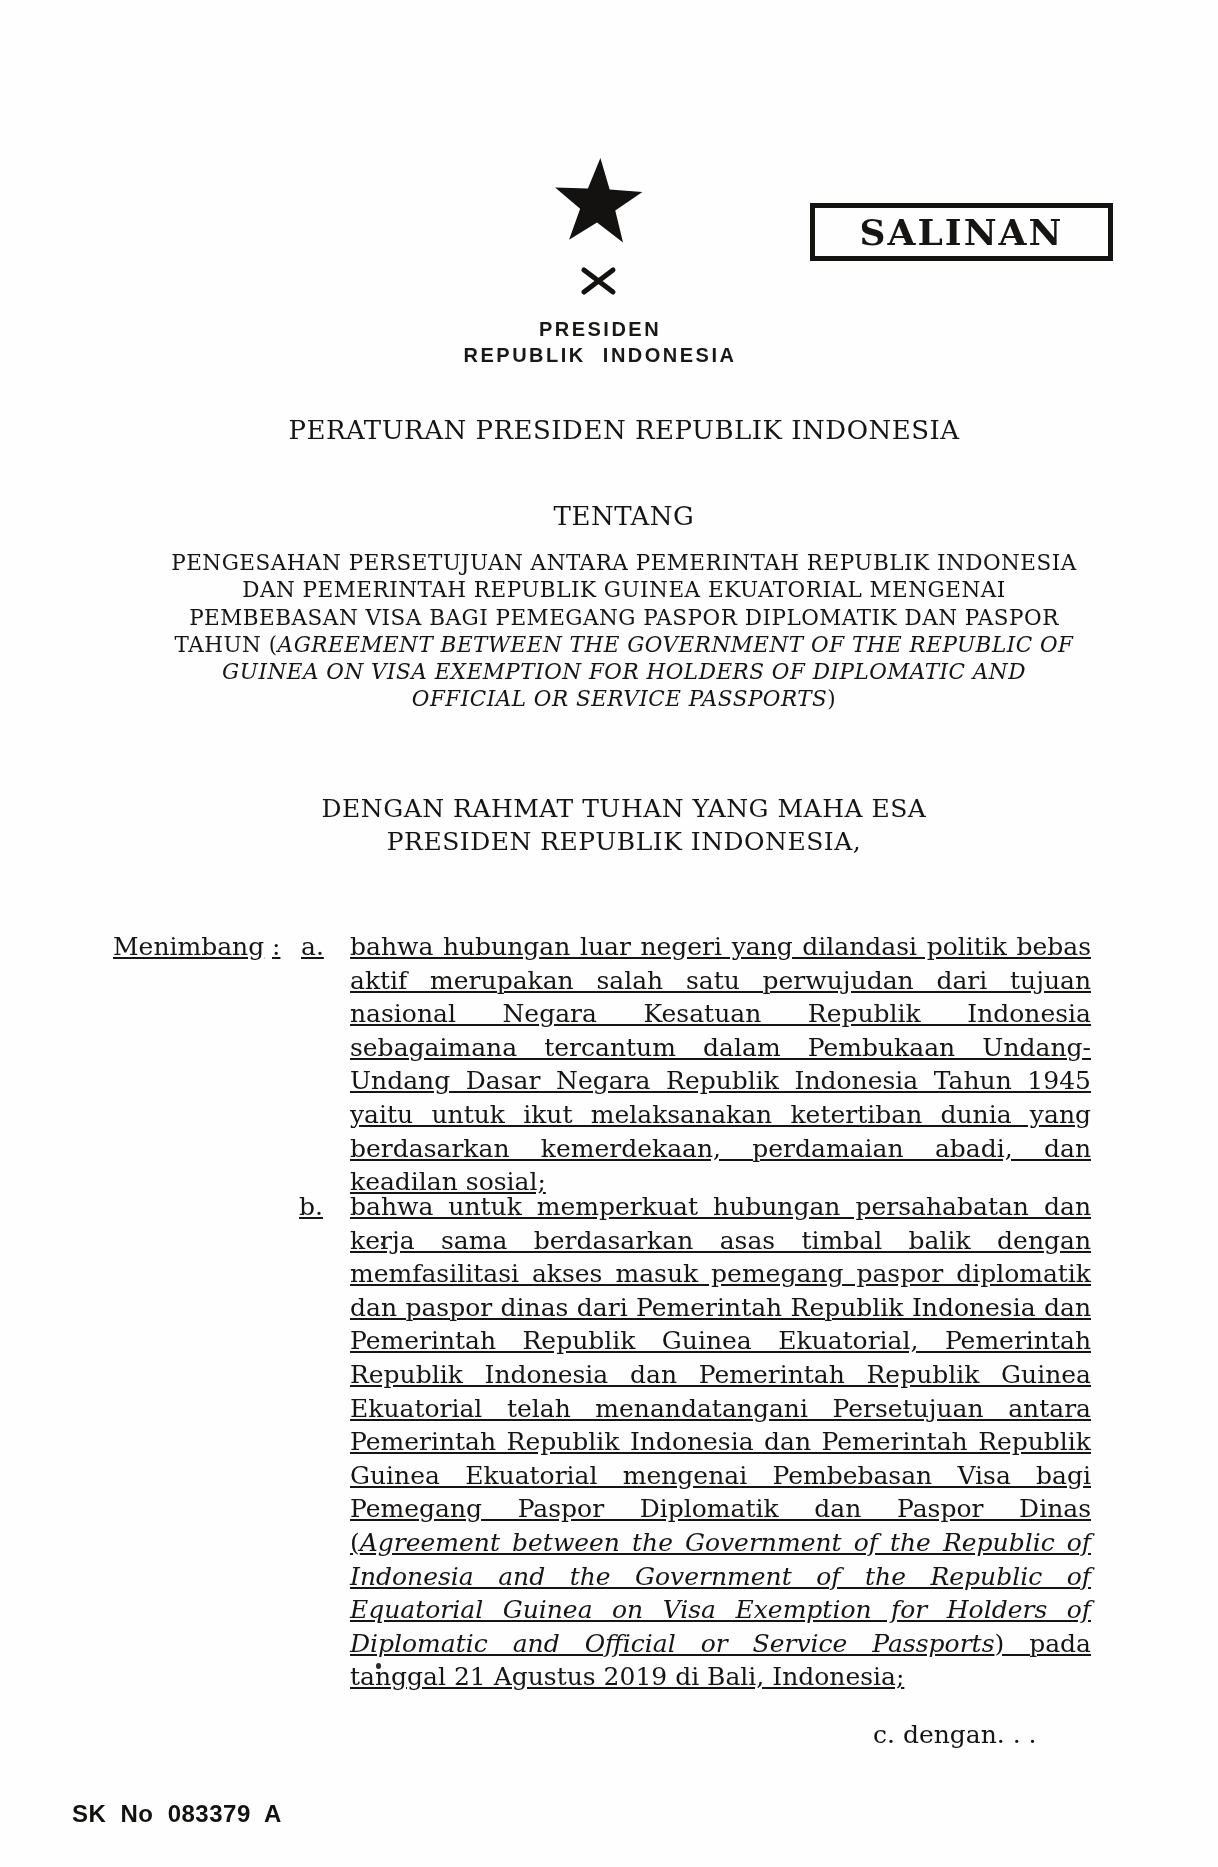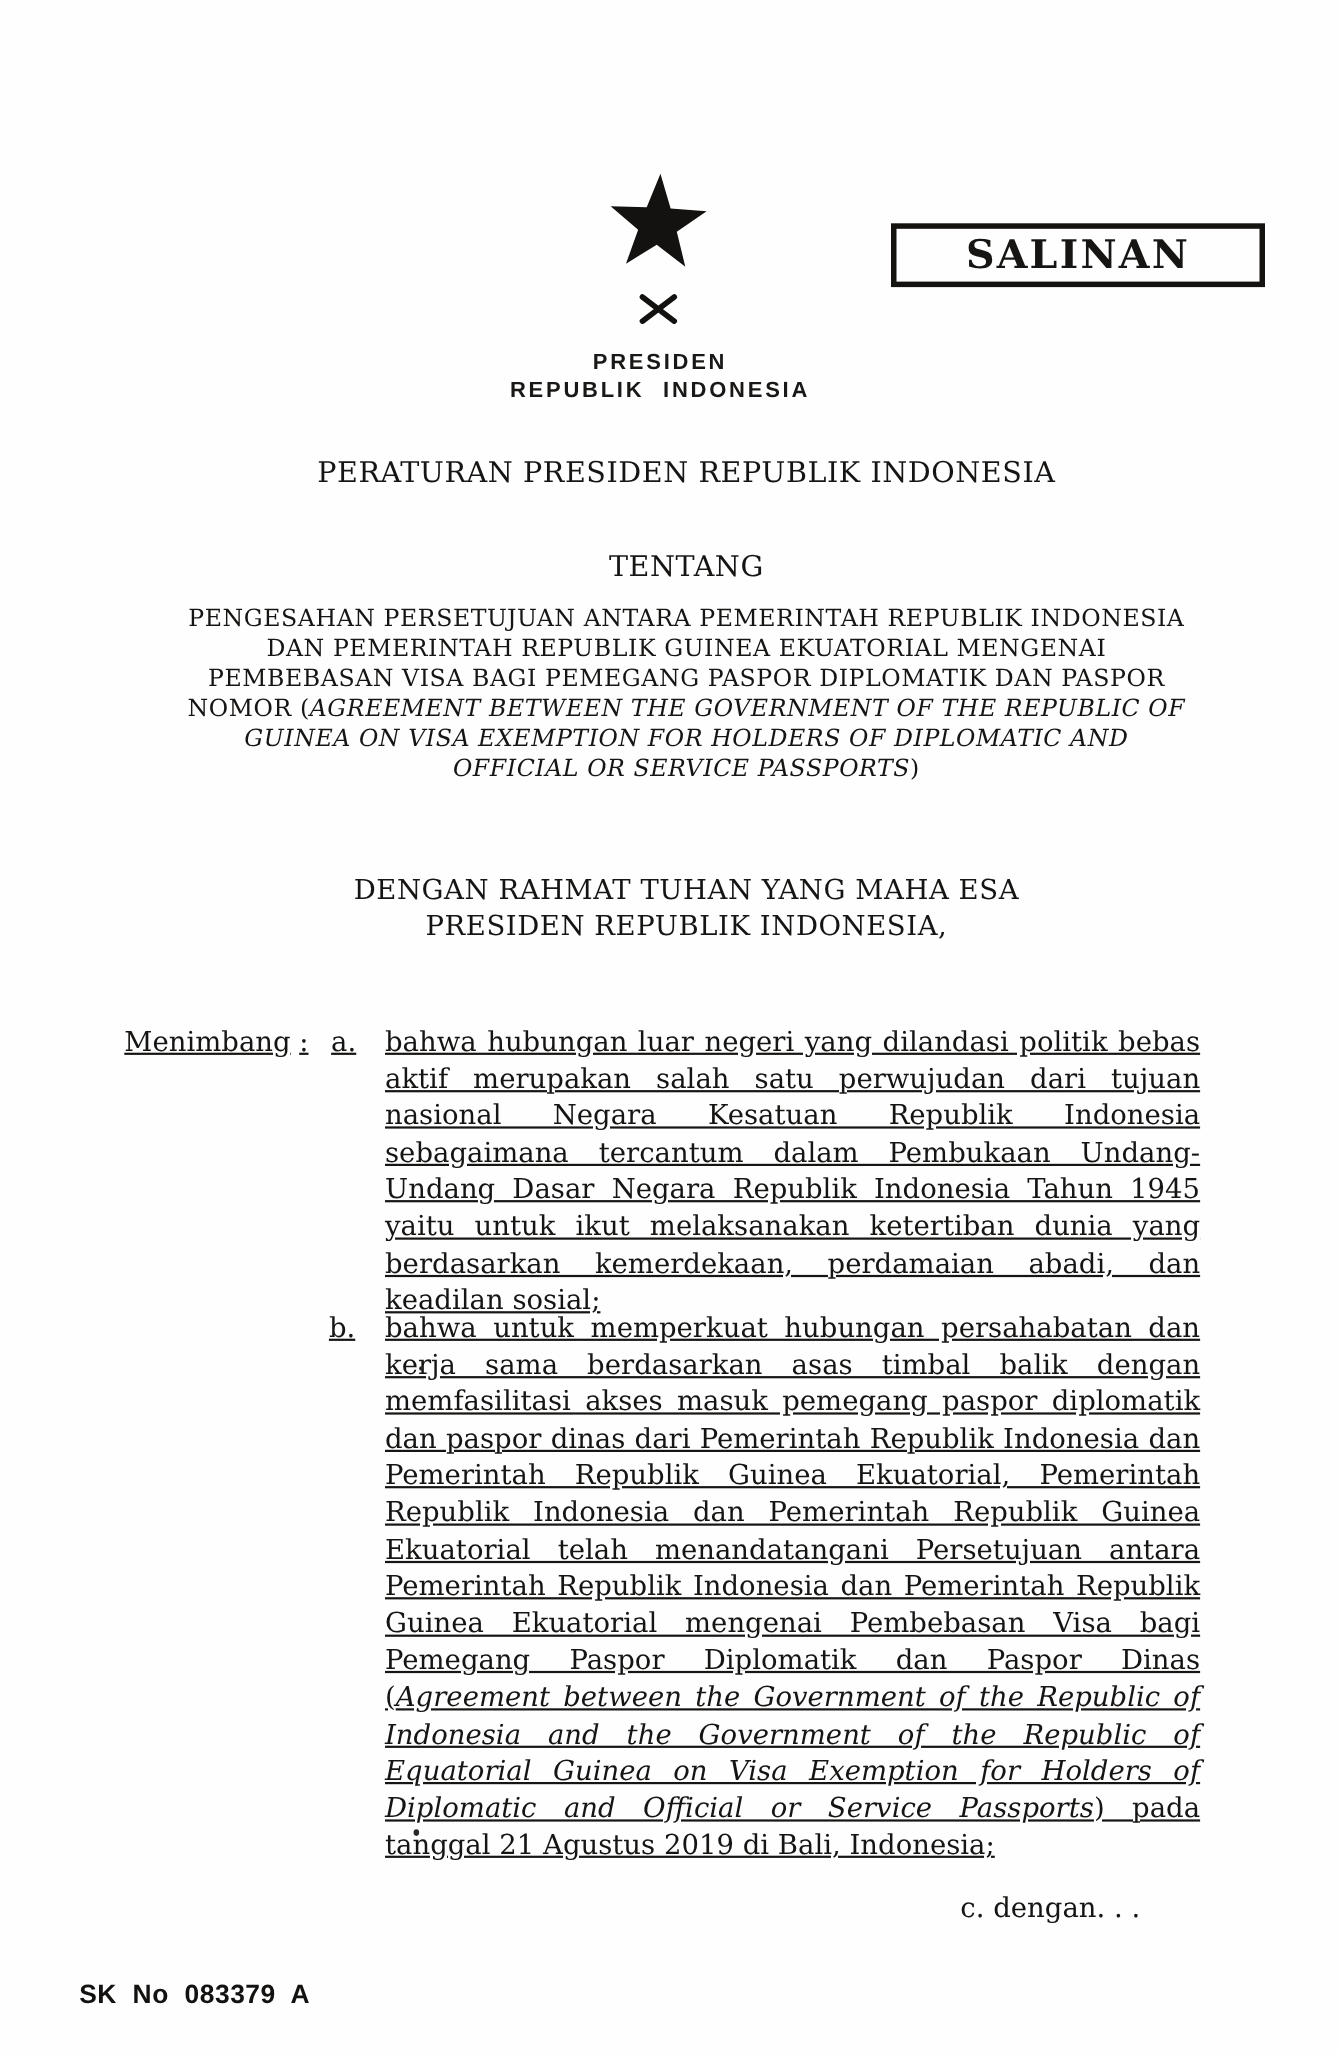--- a/index.html
+++ b/index.html
@@ -17,21 +17,21 @@
   .emblem{left:512px;top:120px;width:172px;height:178px;}
   .letterhead-line{
     font-family:"Liberation Sans", sans-serif;font-weight:700;
     font-size:20px;letter-spacing:2.5px;word-spacing:9px;color:#1a1816;
   }
   .lh1{top:318px;}
   .lh2{top:344px;}
 
   
   .stamp{
-    left:810px;top:203px;width:340px;height:58px;box-sizing:border-box;
+    left:810px;top:203px;width:303px;height:58px;box-sizing:border-box;
     border:5px solid #151310;display:flex;align-items:center;justify-content:center;
     font-family:"DejaVu Serif", serif;font-weight:700;font-size:36px;letter-spacing:2px;
   }
 
   
   .t-line{font-size:26px;}
   .t1{top:415px;}
   .t2{top:457px;}
   .t3{top:501px;}
   .subject{top:549px;font-size:21.5px;line-height:27.3px;font-weight:500;}
@@ -126,21 +126,21 @@
   <div class="abs ctr lh1 letterhead-line">PRESIDEN</div>
   <div class="abs ctr lh2 letterhead-line">REPUBLIK INDONESIA</div>
 
   <div class="abs ctr t1 t-line serif-caps">PERATURAN PRESIDEN REPUBLIK INDONESIA</div>
   <div class="abs ctr t3 t-line serif-caps">TENTANG</div>
 
   <div class="abs ctr subject serif-caps">
       <div><span>PENGESAHAN PERSETUJUAN ANTARA PEMERINTAH REPUBLIK INDONESIA</span></div>
       <div><span>DAN PEMERINTAH REPUBLIK GUINEA EKUATORIAL MENGENAI</span></div>
       <div><span>PEMBEBASAN VISA BAGI PEMEGANG PASPOR DIPLOMATIK DAN PASPOR</span></div>
-      <div><span>NOMOR (</span><span class="it">AGREEMENT BETWEEN THE GOVERNMENT OF THE REPUBLIC OF</span></div>
+      <div><span>TAHUN (</span><span class="it">AGREEMENT BETWEEN THE GOVERNMENT OF THE REPUBLIC OF</span></div>
       <div><span class="it">GUINEA ON VISA EXEMPTION FOR HOLDERS OF DIPLOMATIC AND</span></div>
       <div><span class="it">OFFICIAL OR SERVICE PASSPORTS</span><span>)</span></div>
     </div>
 
   <div class="abs ctr inv serif-caps">DENGAN RAHMAT TUHAN YANG MAHA ESA</div>
   <div class="abs ctr iss serif-caps">PRESIDEN REPUBLIK INDONESIA,</div>
 
   <div class="abs consider-label body-text">Menimbang</div>
   <div class="abs consider-colon body-text">:</div>
 

